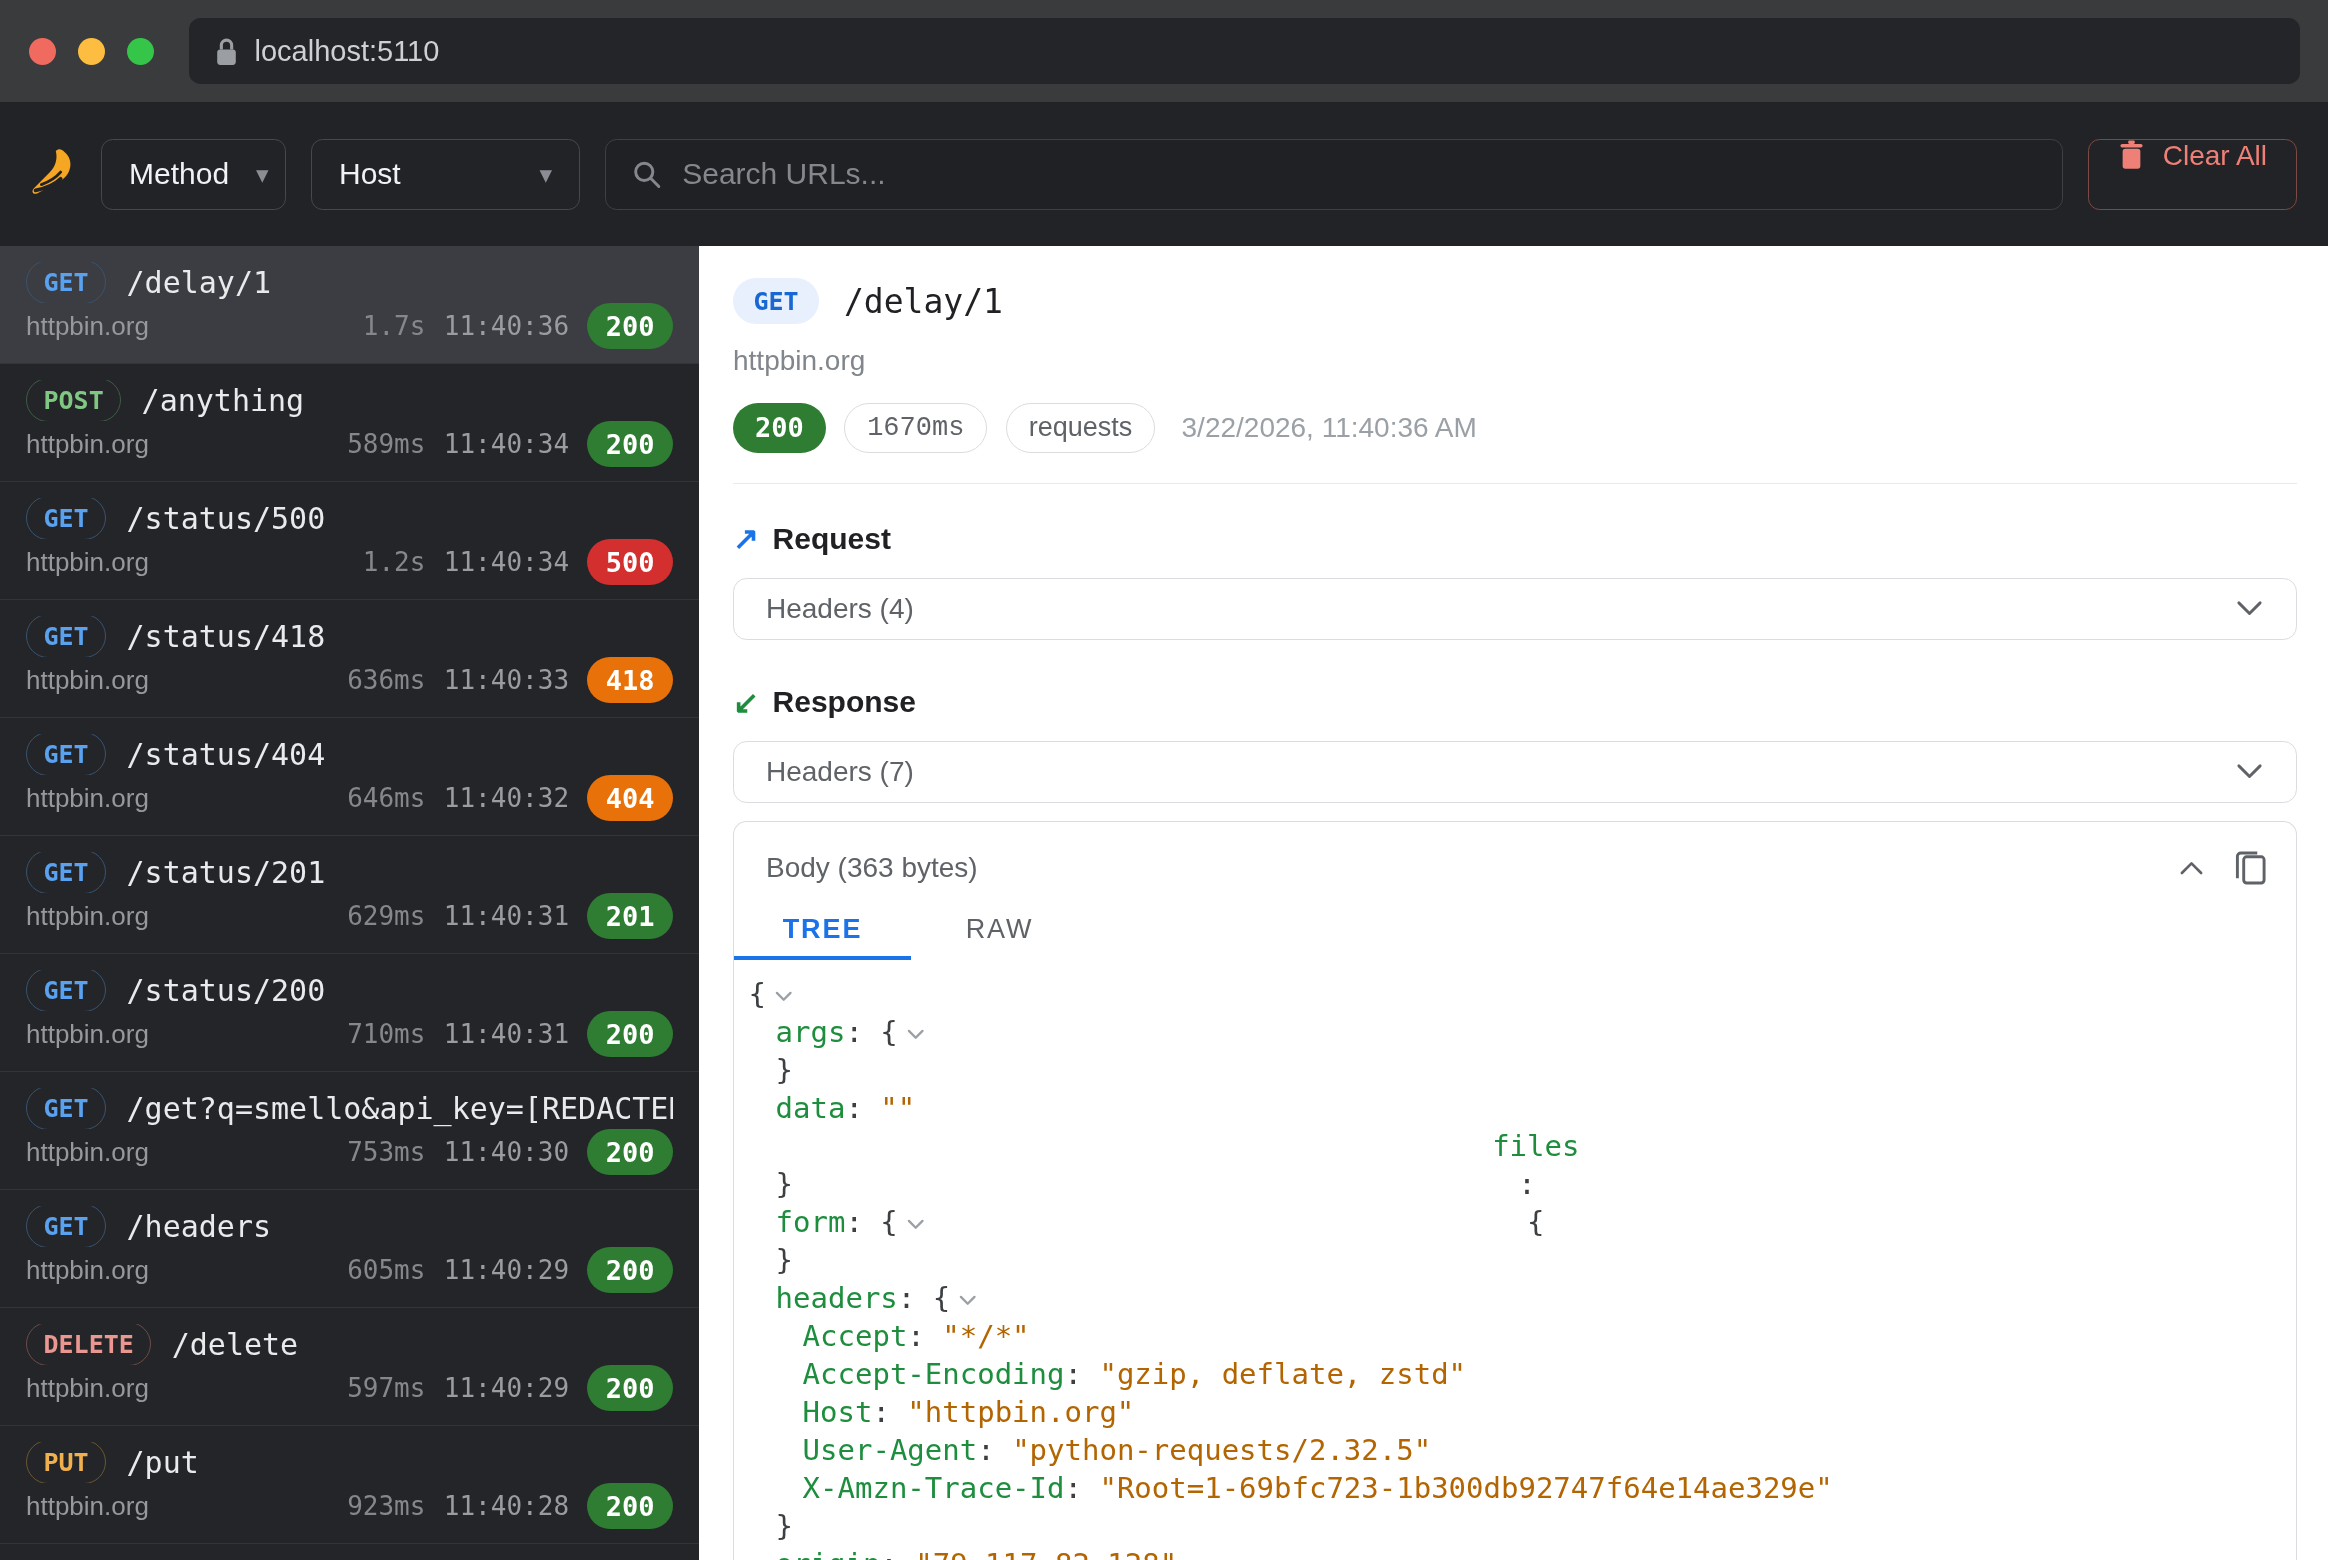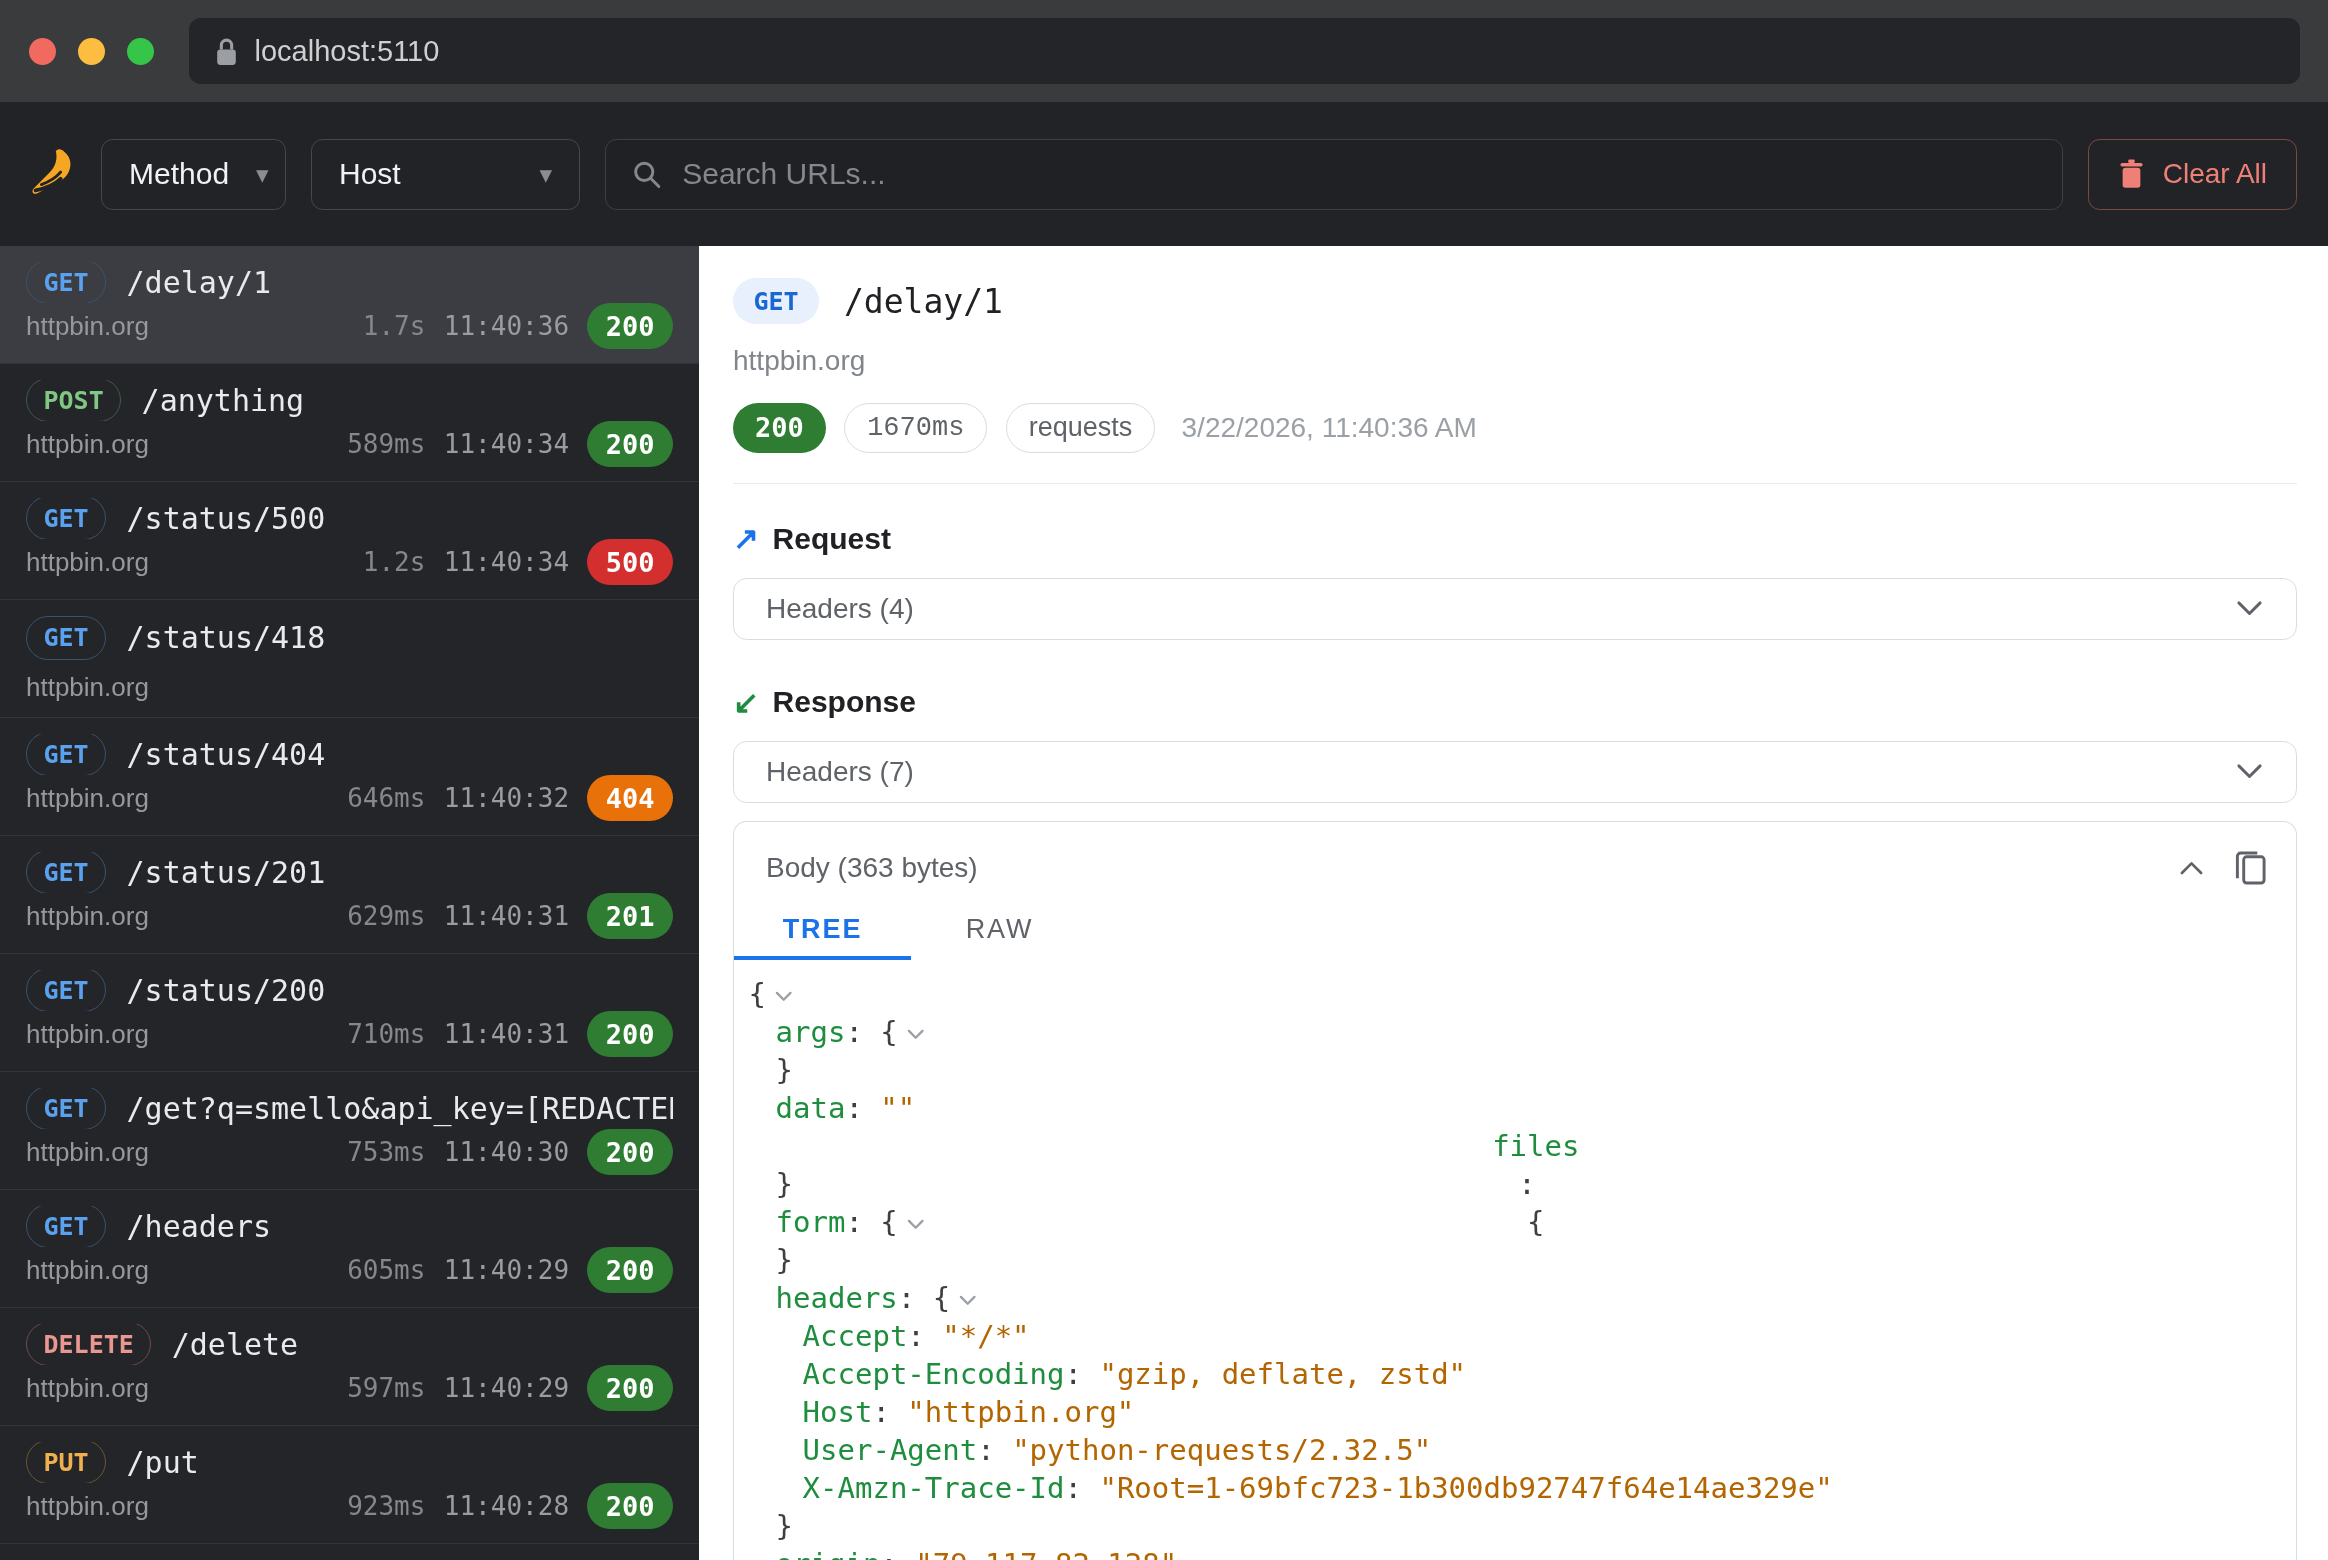--- a/index.html
+++ b/index.html
@@ -22,21 +22,21 @@
             display:flex; align-items:center; color:#f1f2f3; font-size:30px; padding:0 27px; cursor:pointer; }
   .tb-btn .caret { color:#8a8d93; font-size:25px; margin-left:27px; }
   .method-btn { width:185px; justify-content:space-between; }
   .host-btn { width:269px; justify-content:space-between; }
   .searchbox { flex:1; height:71px; border:1.9px solid #3f4045; border-radius:11.6px; background:#202124;
                display:flex; align-items:center; padding:0 25px; gap:19.4px; }
   .searchbox input { background:transparent; border:none; outline:none; color:#cfd0d2; font-size:30px; width:100%;
                      font-family:"Liberation Sans", sans-serif; }
   .searchbox input::placeholder { color:#84878d; }
   .clear-btn { height:71px; border:1.9px solid #7c4a45; border-radius:11.6px; background:transparent;
-               display:flex; align-items:center; gap:17.5px; color:#ef8077; font-size:28px; padding:0 29px; cursor:pointer; flex:none; }
+               display:flex; align-items:flex-start; gap:17.5px; color:#ef8077; font-size:28px; padding:0 29px; cursor:pointer; flex:none; }
 
   
   .split { display:flex; height:1348px; }
   .sidebar { width:699px; flex:none; background:#242529; overflow:hidden; }
   .detail { flex:1; background:#ffffff; overflow:hidden; padding:32px 32px 0 34px; }
 
   
   .req-row { height:118px; padding:15.5px 26px 13.6px 26px; border-bottom:1.9px solid #333438;
              display:flex; flex-direction:column; justify-content:space-between; cursor:pointer; }
   .req-row.selected { background:#3c3d42; }
@@ -186,20 +186,25 @@
           </span>
         </div>
       </div>
       <div class="req-row">
         <div class="req-top">
           <span class="method-badge" style="color: rgb(90, 162, 240); border-color: rgb(57, 83, 110);">GET</span>
           <span class="req-path">/status/418</span>
         </div>
         <div class="req-bottom">
           <span class="req-host">httpbin.org</span>
+          <span class="req-meta">
+            <span class="req-dur mono">636ms</span>
+            <span class="req-time mono">11:40:33</span>
+            <span class="status-pill" style="background: rgb(232, 113, 10);">418</span>
+          </span>
         </div>
       </div>
       <div class="req-row">
         <div class="req-top">
           <span class="method-badge" style="color: rgb(90, 162, 240); border-color: rgb(57, 83, 110);">GET</span>
           <span class="req-path">/status/404</span>
         </div>
         <div class="req-bottom">
           <span class="req-host">httpbin.org</span>
           <span class="req-meta">

